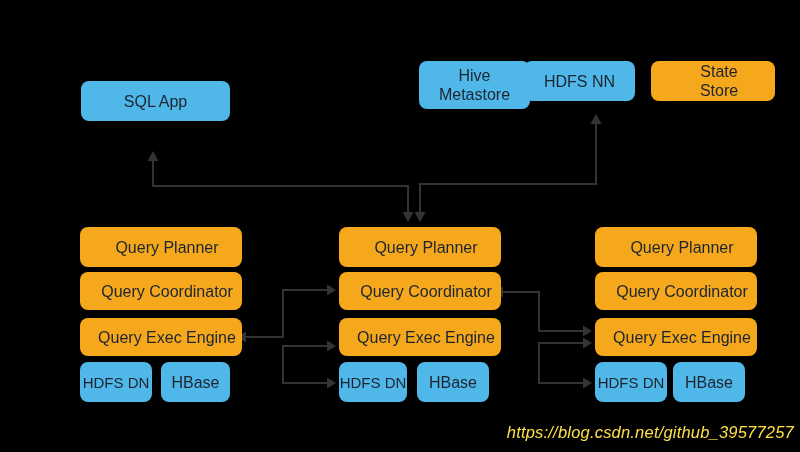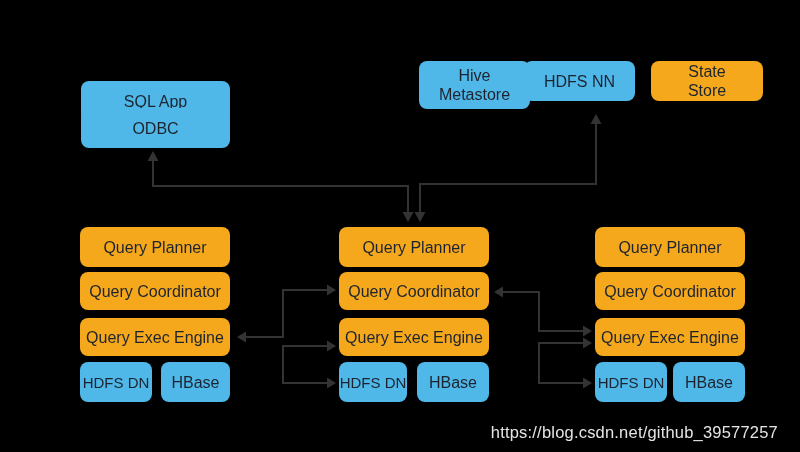--- a/index.html
+++ b/index.html
@@ -6,27 +6,27 @@
   .canvas{
     position:relative;width:800px;height:452px;background:#000000;
     overflow:hidden;font-family:"Liberation Sans",sans-serif;
   }
   .box{
     position:absolute;border-radius:8px;display:flex;align-items:center;justify-content:center;
     text-align:center;color:#1D2430;font-size:16px;line-height:19px;white-space:pre-line;
     font-family:"Liberation Sans",sans-serif;
   }
   .blue{background:#4FB8E8;}
-  .orange{background:#F5A81C;}
+  .orange{background:#F5A81C;padding-left:12px;}
   .arrows{position:absolute;left:0;top:0;pointer-events:none;}
   .arrows polyline{fill:none;stroke:#333333;stroke-width:2px;}
   .arrows polygon{fill:#333333;stroke:none;}
   .watermark{
-    position:absolute;top:423px;right:22px;color:#e5e5e5;font-size:16.5px;
-    font-family:"Liberation Sans",sans-serif;letter-spacing:0.2px;
+    position:absolute;top:423px;right:6px;color:#fde047;font-size:16.5px;
+    font-family:"Liberation Sans",sans-serif;letter-spacing:0.2px;font-style:italic;
   }
 </style>
 </head>
 <body>
 
 <div class="canvas">
 
   <svg class="arrows" width="800" height="452" viewBox="0 0 800 452">
 
     <g>
@@ -54,21 +54,20 @@
       <polyline points="503,292 539,292 539,331 583,331"></polyline>
       <polygon points="503,286.5 503,297.5 494,292"></polygon>
       <polygon points="583,325.5 583,336.5 592,331"></polygon>
       <polyline points="583,343 539,343 539,383 583,383"></polyline>
       <polygon points="583,337.5 583,348.5 592,343"></polygon>
       <polygon points="583,377.5 583,388.5 592,383"></polygon>
     </g>
   </svg>
 
   <div class="box blue" style="left:81px;top:61px;width:149px;height:40px;margin-top:20px;">SQL App</div>
-  <div class="box blue" style="left:81px;top:108px;width:149px;height:40px;">ODBC</div>
 
   <div class="box blue" style="left:419px;top:61px;width:111px;height:48px;">Hive
 Metastore</div>
   <div class="box blue" style="left:524px;top:61px;width:111px;height:40px;">HDFS NN</div>
   <div class="box orange" style="left:651px;top:61px;width:112px;height:40px;">State
 Store</div>
 
   <div class="box orange" style="left:80px;top:227px;width:150px;height:40px;">Query Planner</div>
   <div class="box orange" style="left:80px;top:272px;width:150px;height:38px;">Query Coordinator</div>
   <div class="box orange" style="left:80px;top:318px;width:150px;height:38px;">Query Exec Engine</div>

